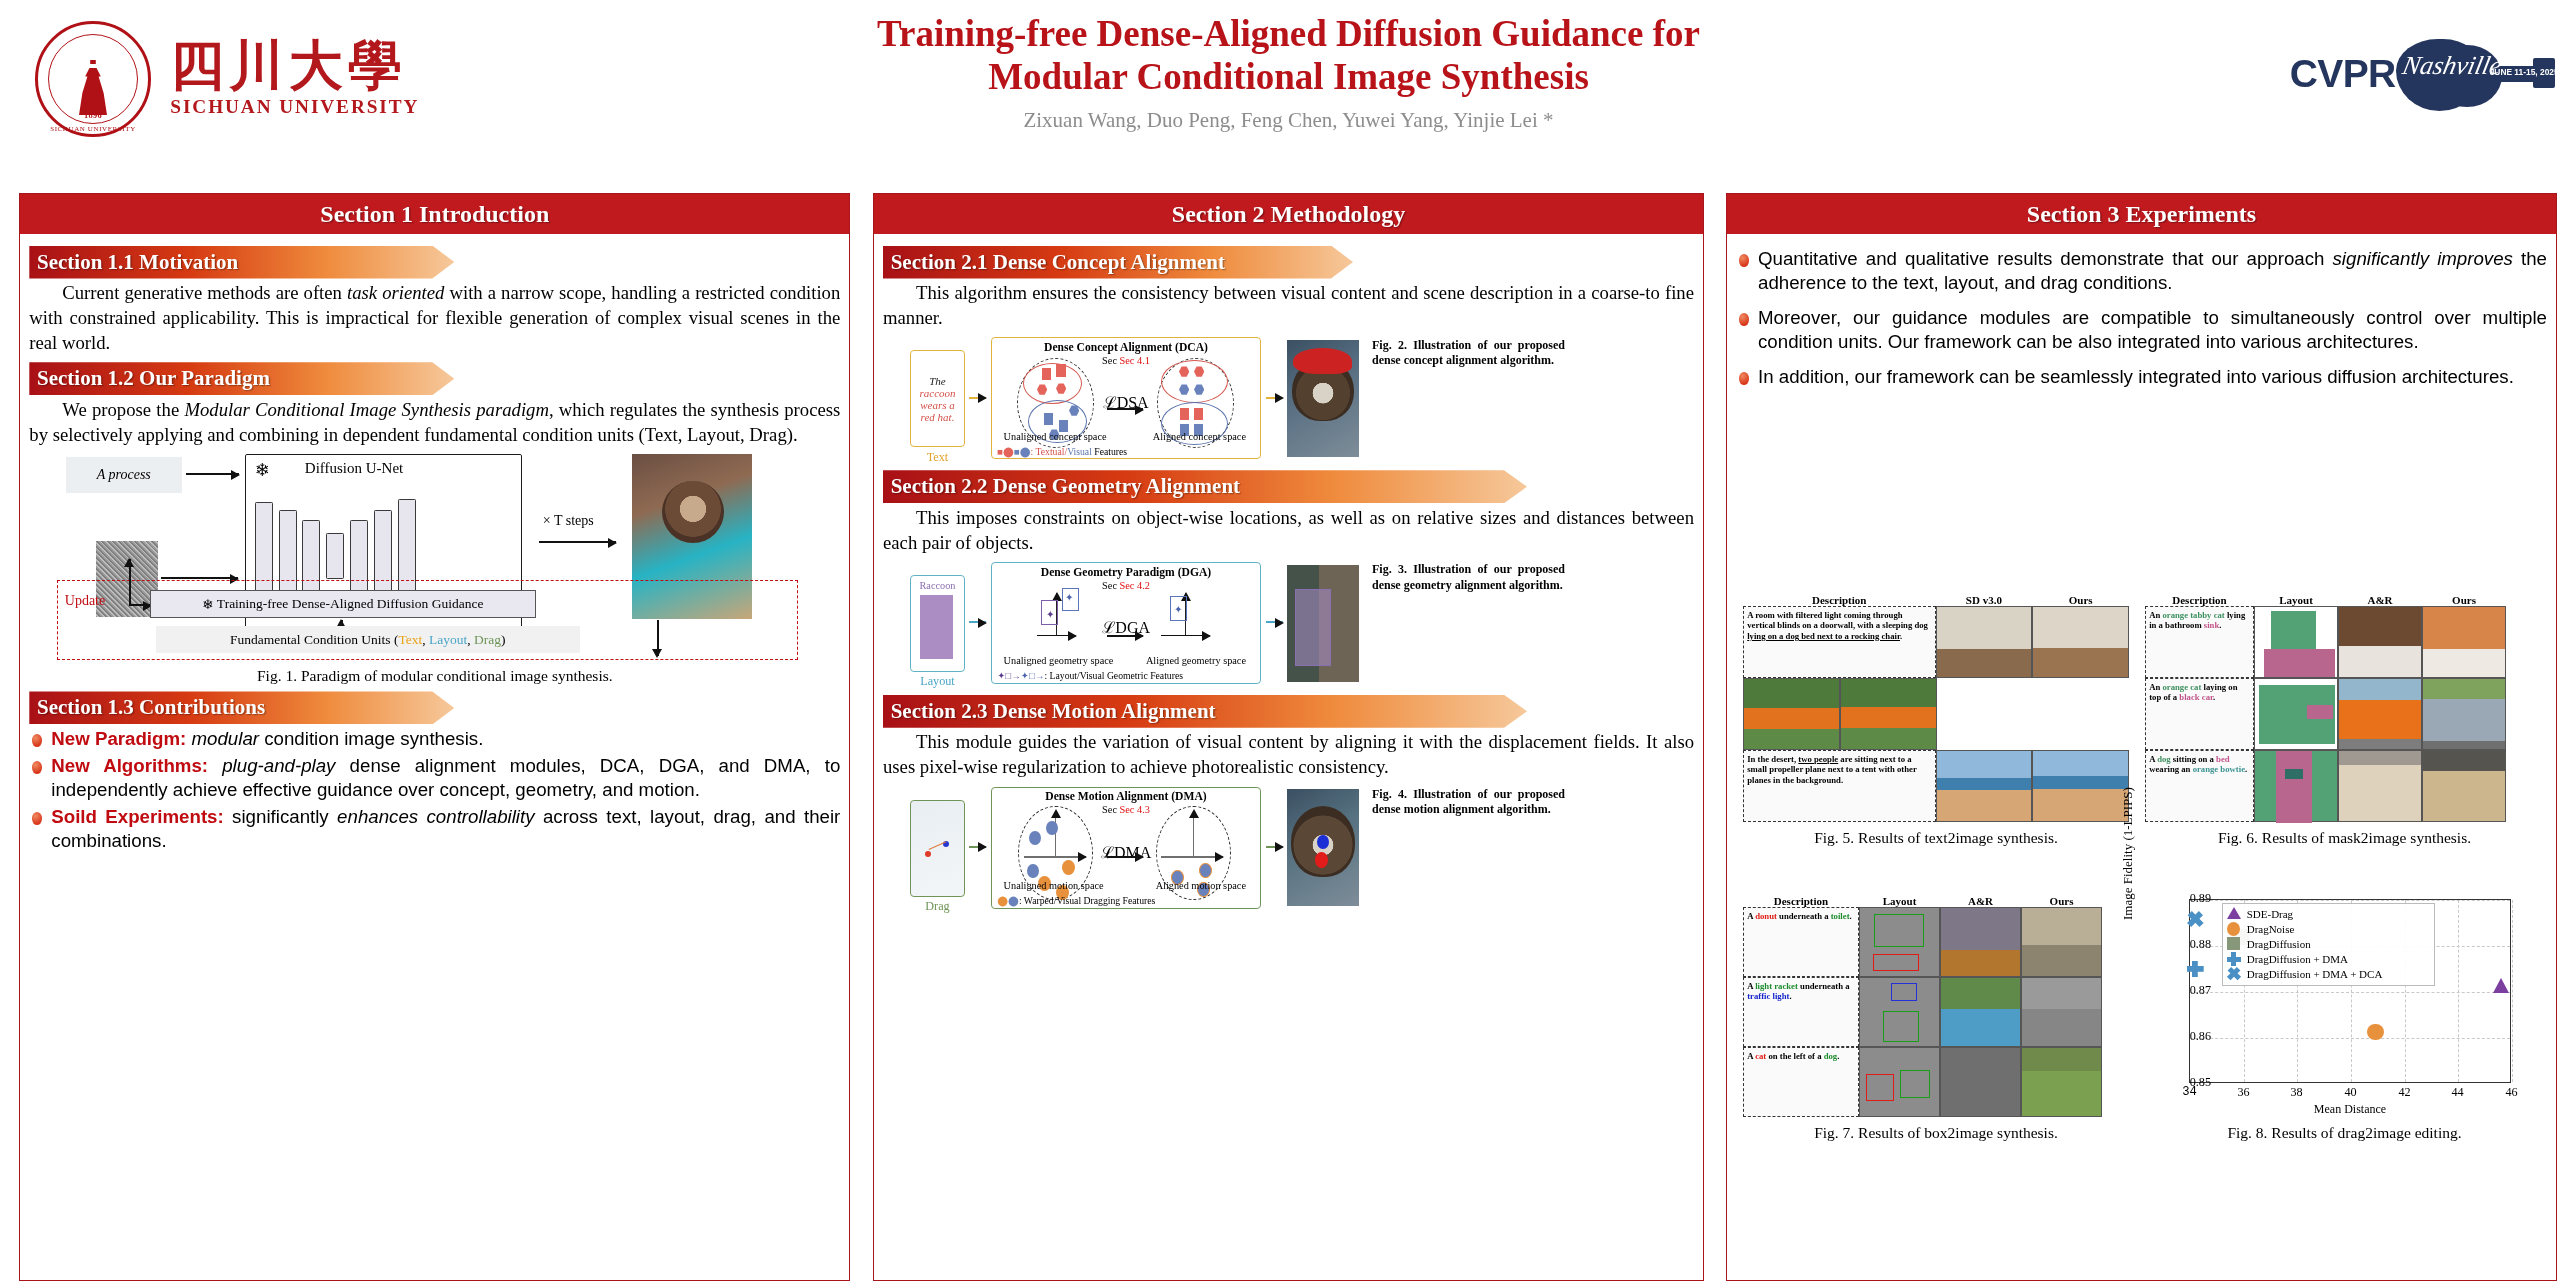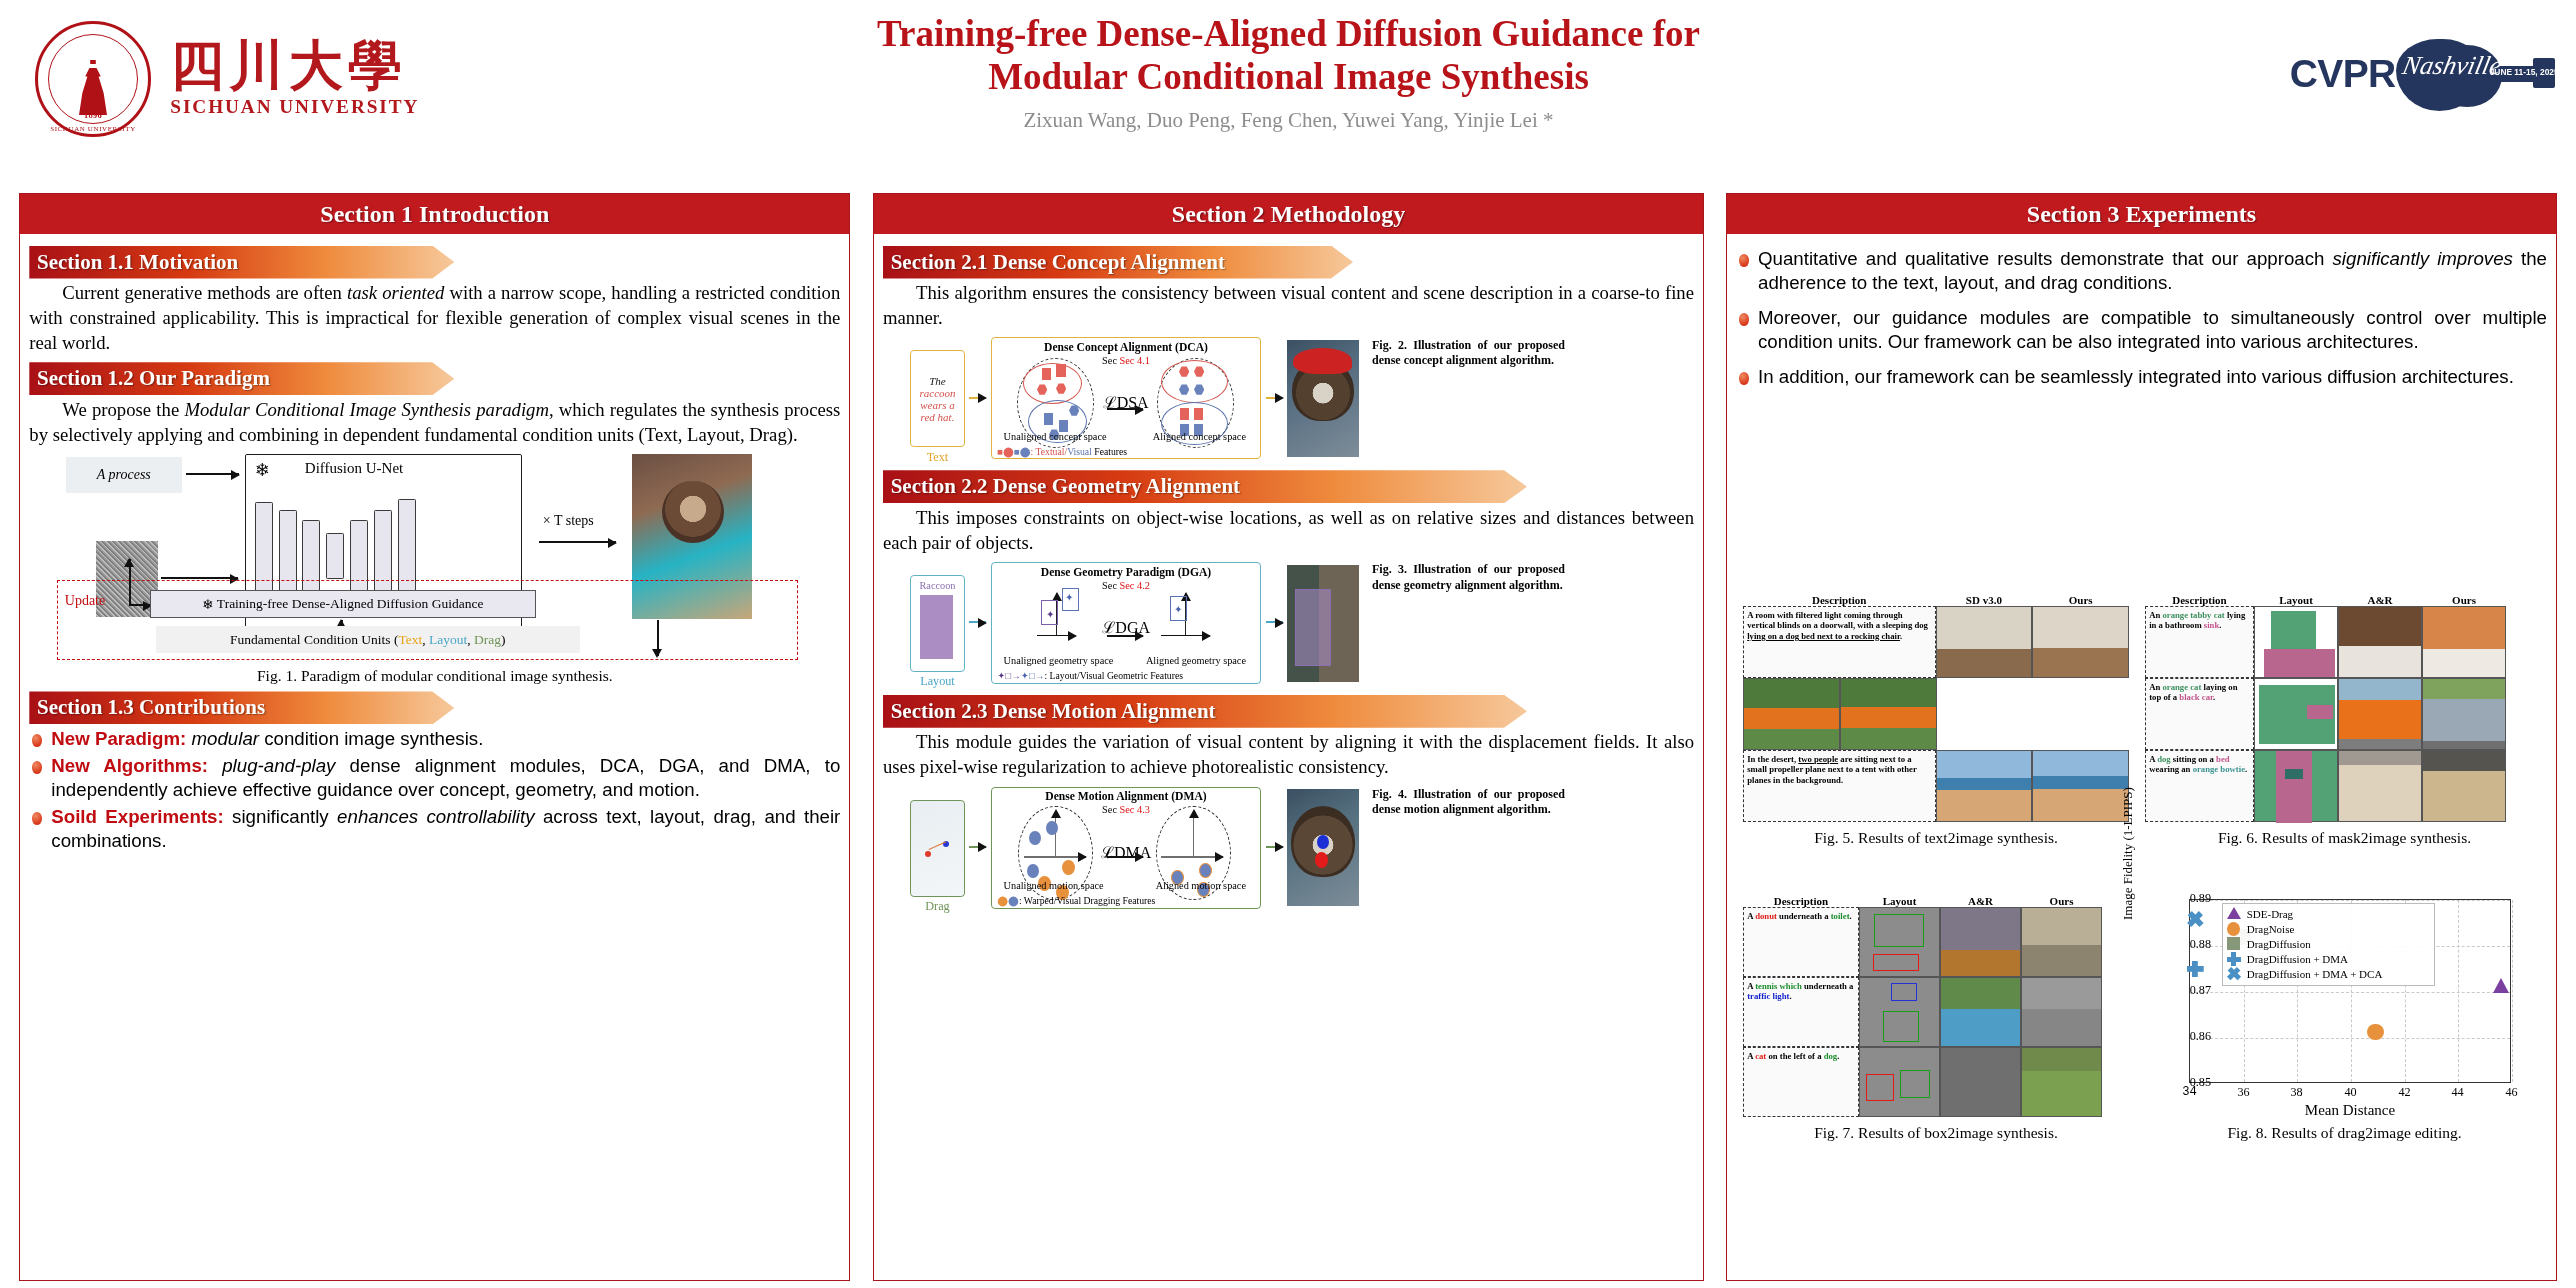--- a/index.html
+++ b/index.html
@@ -131,21 +131,21 @@
   .rd { color: #e01b15; } .gn { color: #1b8c2c; } .bl { color: #1322cc; }
 
   
   #fig8 { position: absolute; left: 2125px; top: 887px; width: 412px; height: 232px; }
   #plot { position: absolute; left: 64px; top: 11.6px; width: 322px; height: 184px; border: 1.3px solid #333; background: #fff; }
   .gl { position: absolute; border-left: 1.3px dashed #c9c9c9; top: 0; bottom: 0; }
   .glh { position: absolute; border-top: 1.3px dashed #c9c9c9; left: 0; right: 0; }
   .ytick { position: absolute; right: 326px; font-size: 12.2px; text-align: right; width: 52px; }
   .xtick { position: absolute; top: 198px; font-size: 12.2px; text-align: center; width: 39px; }
   #ylab { position: absolute; left: -5.2px; top: 33px; transform: rotate(-90deg); transform-origin: left top; font-size: 13px; white-space: nowrap; }
-  #xlab { position: absolute; left: 64px; width: 322px; top: 215px; text-align: center; font-size: 15px; }
+  #xlab { position: absolute; left: 64px; width: 322px; top: 215px; text-align: center; font-size: 12px; }
   .pt { position: absolute; }
   .legend { position: absolute; left: 97px; top: 15.5px; width: 213px; background: rgba(255,255,255,.93); border: 0.6px solid #bbb; padding: 3.2px 3.9px; }
   .legend .li { display: flex; align-items: center; gap: 5.8px; font-size: 11px; height: 15px; }
   .legend .mk { width: 14px; height: 14px; flex: 0 0 14px; position: relative; }
   .tri { width: 0; height: 0; border-left: 7px solid transparent; border-right: 7px solid transparent; border-bottom: 12.2px solid #7b3fa0; }
   .cir { width: 13px; height: 14px; border-radius: 50%; background: #e8913d; }
   .sqr { width: 13px; height: 13px; background: #87987a; }
   .plus { width: 14px; height: 14px; background:
      linear-gradient(#4a90c4,#4a90c4) center/5.2px 14px no-repeat,
      linear-gradient(#4a90c4,#4a90c4) center/14px 5.2px no-repeat; }
@@ -481,21 +481,21 @@
   <div class="rg-row">
     <div class="rg-desc" style="width:116px;height:70px">A <span class="rd">donut</span> underneath a <span class="gn">toilet</span>.</div>
     <div class="rg-cell" style="width:81px;height:70px;background:#8c8c8c;position:relative">
       <span style="position:absolute;left:14px;top:6.4px;width:50px;height:33px;border:1.3px solid #17a017;"></span>
       <span style="position:absolute;left:13px;top:46px;width:46px;height:16.7px;border:1.3px solid #e21b15;"></span>
       </div>
     <div class="rg-cell" style="width:81px;height:70px;background:linear-gradient(180deg,#7d7787 0 62%,#b3762e 62% 100%)"></div>
     <div class="rg-cell" style="width:81px;height:70px;background:linear-gradient(180deg,#b9ae96 0 55%,#8d8470 55% 100%)"></div>
   </div>
   <div class="rg-row">
-    <div class="rg-desc" style="width:116px;height:70px">A <span class="gn">tennis which</span> underneath a <span class="bl">traffic light</span>.</div>
+    <div class="rg-desc" style="width:116px;height:70px">A <span class="gn">light racket</span> underneath a <span class="bl">traffic light</span>.</div>
     <div class="rg-cell" style="width:81px;height:70px;background:#8c8c8c;position:relative">
       <span style="position:absolute;left:31px;top:5.2px;width:26px;height:18px;border:1.3px solid #2332d6;"></span>
       <span style="position:absolute;left:23px;top:33px;width:36px;height:31px;border:1.3px solid #17a017;"></span>
       </div>
     <div class="rg-cell" style="width:81px;height:70px;background:linear-gradient(180deg,#5f8a4a 0 45%,#4e9dc7 45% 100%)"></div>
     <div class="rg-cell" style="width:81px;height:70px;background:linear-gradient(180deg,#9a9a9a 0 45%,#868686 45% 100%)"></div>
   </div>
   <div class="rg-row">
     <div class="rg-desc" style="width:116px;height:70px">A <span class="rd">cat</span> on the left of a <span class="gn">dog</span>.</div>
     <div class="rg-cell" style="width:81px;height:70px;background:#8c8c8c;position:relative">

